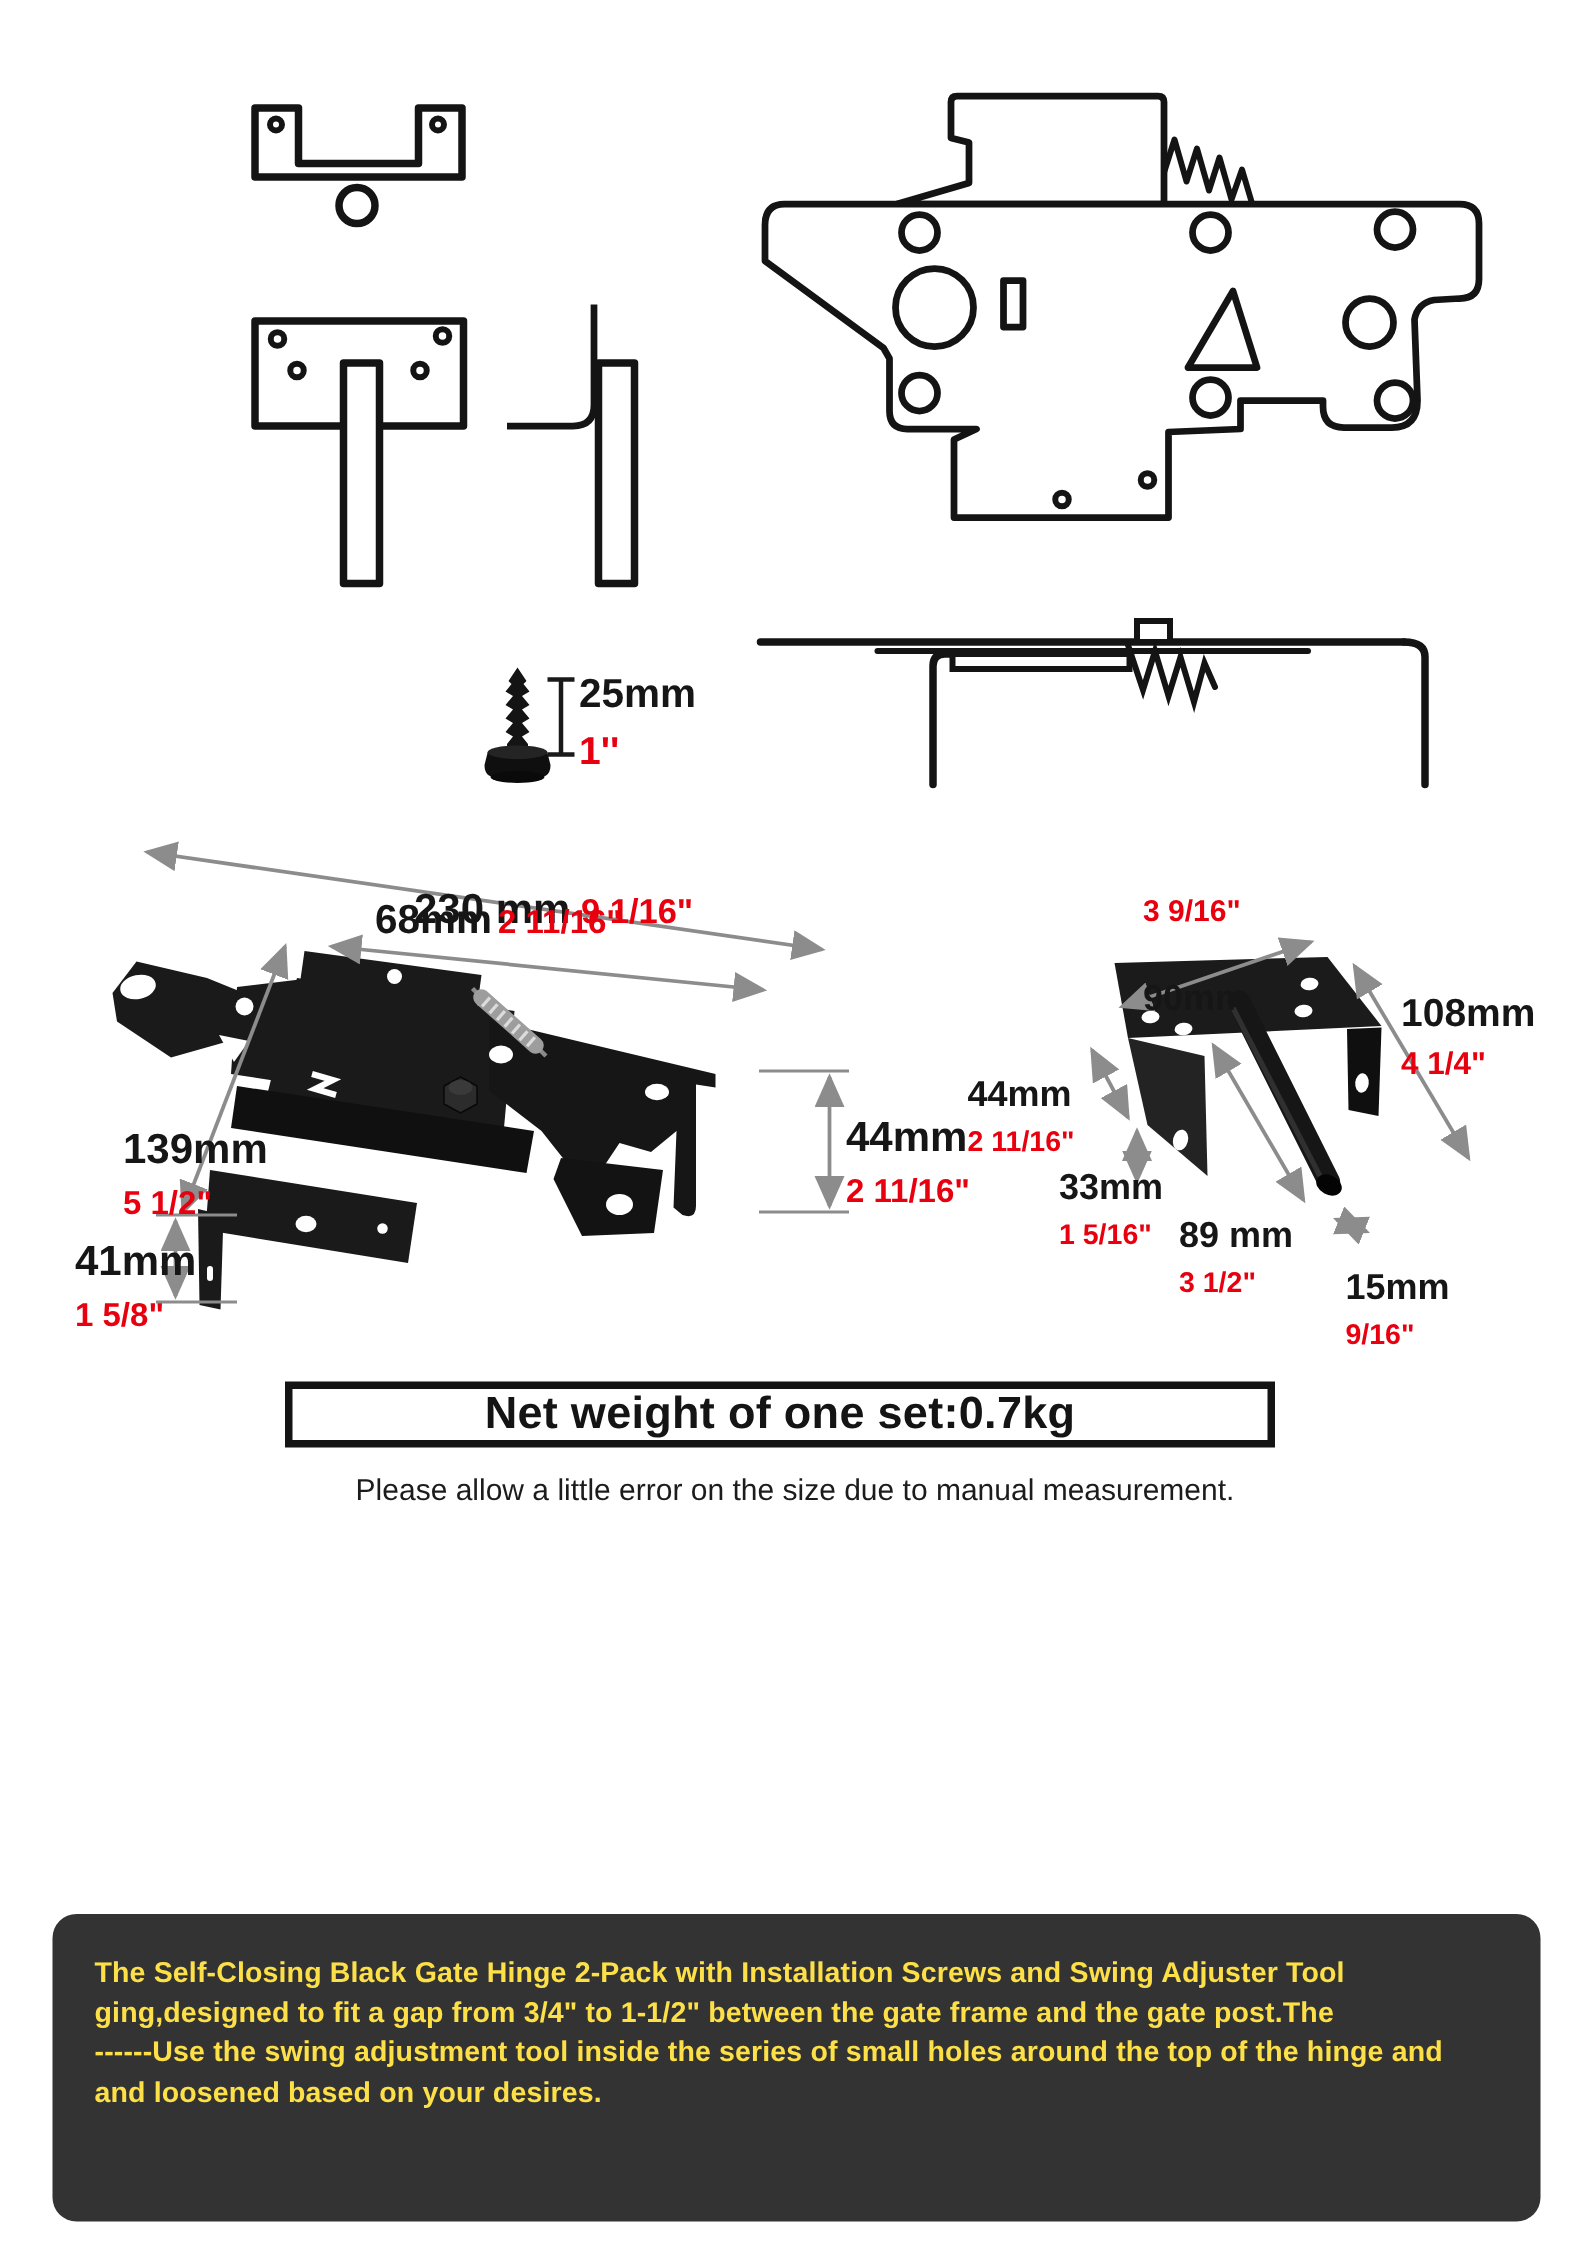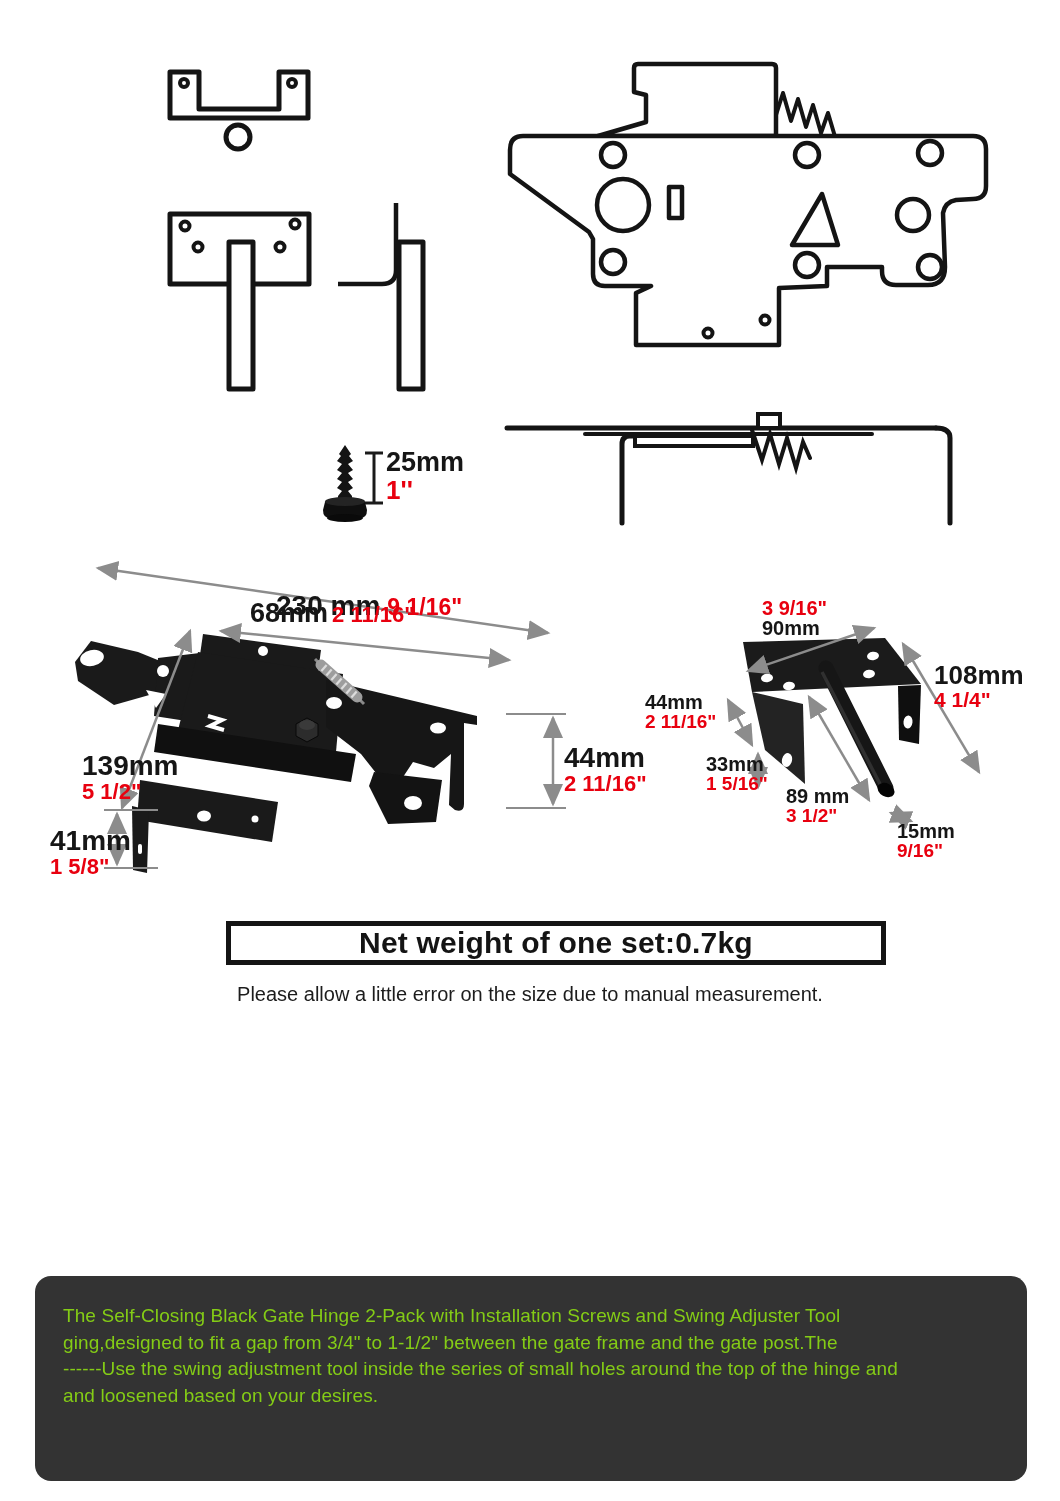--- a/index.html
+++ b/index.html
@@ -1,41 +1,41 @@
 <!DOCTYPE html>
 <html><head>
 <meta charset="utf-8">
 <style>
   html,body{margin:0;padding:0;background:#fff;}
   #canvas{position:relative;width:1060px;height:1501px;background:#ffffff;overflow:hidden;
           font-family:"Liberation Sans",sans-serif;}
   .abs{position:absolute;}
   svg{display:block;}
   
-  .dim{position:absolute;white-space:nowrap;line-height:1.02;}
+  .dim{position:absolute;white-space:nowrap;line-height:1.02;gap:10px;}
   .dim .mm{font-weight:bold;color:#161616;}
   .dim .in{font-weight:bold;color:#e8000f;}
   .row{display:flex;align-items:baseline;gap:7px;}
   .col{display:flex;flex-direction:column;}
   .sz28{font-size:28px;} .sz27{font-size:27px;} .sz26{font-size:26px;}
-  .sz24{font-size:20px;} .sz23{font-size:23px;} .sz22{font-size:22px;}
+  .sz24{font-size:24px;margin-top:26px;} .sz23{font-size:23px;} .sz22{font-size:22px;}
   .sz21{font-size:21px;} .sz20{font-size:20px;} .sz19{font-size:19px;}
   
   #weight-box{position:absolute;left:190px;top:921px;width:660px;height:44px;
     border:5px solid #141414;display:flex;align-items:center;justify-content:center;
-    box-sizing:border-box;margin-left:36px;}
+    box-sizing:border-box;}
   #weight-box span{font-size:30px;font-weight:bold;color:#141414;letter-spacing:.2px;}
   #note-line{position:absolute;left:0;top:983px;width:1060px;text-align:center;
     font-size:20px;font-weight:400;color:#1c1c1c;}
   
   #desc-panel{position:absolute;left:35px;top:1276px;width:992px;height:205px;
     background:#333333;border-radius:16px;box-sizing:border-box;
     padding:27px 18px 0 28px;}
-  #desc-panel .dline{font-size:19px;line-height:26.5px;color:#84cc16;white-space:nowrap;
-    font-weight:400;letter-spacing:.1px;}
+  #desc-panel .dline{font-size:19px;line-height:26.5px;color:#fde047;white-space:nowrap;
+    font-weight:700;letter-spacing:.1px;}
 </style>
 </head>
 <body>
 
 <div id="canvas">
 
   <svg class="abs" style="left:167px;top:69px" width="146" height="86" viewBox="0 0 146 86">
     <g fill="#fff" stroke="#141414" stroke-width="5" stroke-linejoin="round">
       <path d="M3,3 V49 H141 V3 H112 V40 H32 V3 Z"></path>
       <circle cx="17" cy="14" r="4" stroke-width="4"></circle>

